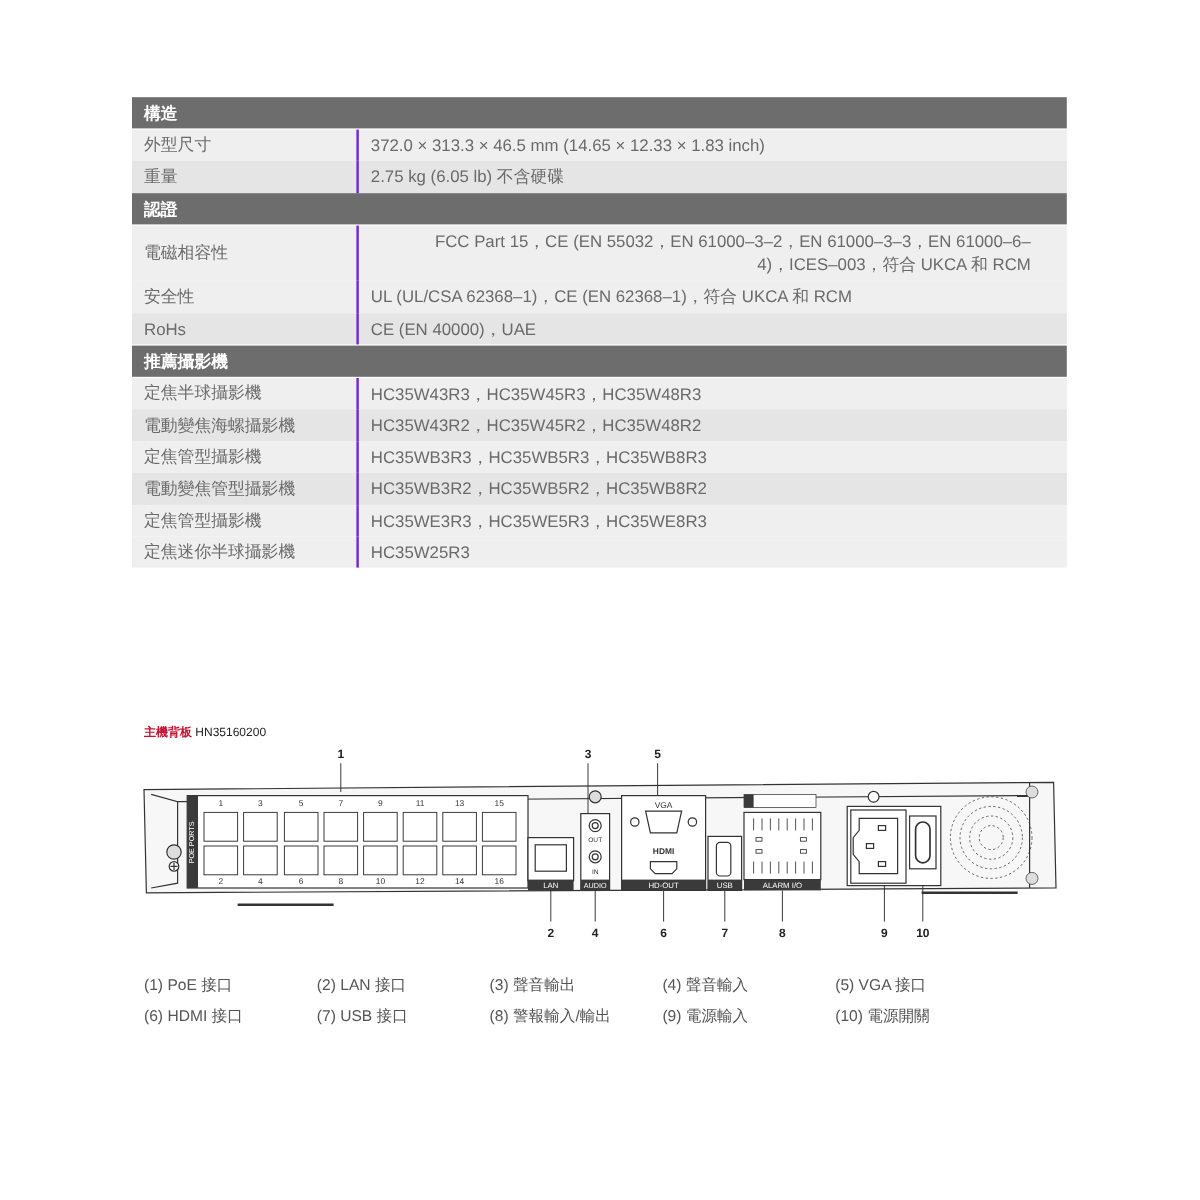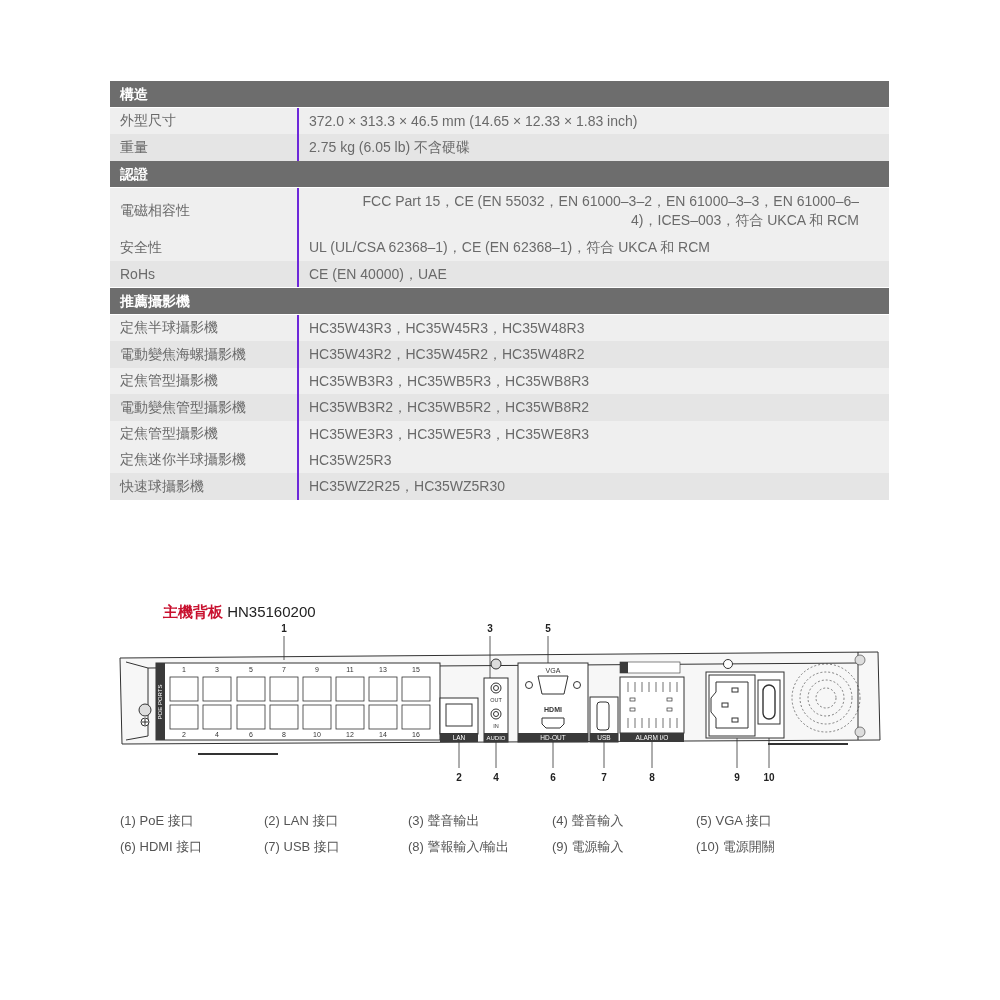--- a/index.html
+++ b/index.html
@@ -10,21 +10,21 @@
   .sec-head { height: 26px; background: #6d6d6d; color: #fff; font-weight: bold; font-size: 14px; line-height: 26px; padding-left: 10px; margin-bottom: 1px; }
   .row { display: flex; font-size: 14px; color: #6a6a6a; }
   .row.odd { background: #efefef; }
   .row.even { background: #e5e5e5; }
   .row .lbl { width: 189px; padding-left: 10px; display: flex; align-items: center; border-right: 2px solid #6d28d9; }
   .row .val { flex: 1; padding-left: 10px; display: flex; align-items: center; line-height: 19px; text-align: right; }
   .row.h26 { height: 26px; }
   .row.h27 { height: 27px; }
   .row.tall { height: 46px; gap: 32px; }
 
-  .panel-title { position: absolute; left: 120px; top: 603px; font-size: 15px; color: #222; margin-left: 43px; }
+  .panel-title { position: absolute; left: 120px; top: 603px; font-size: 10px; color: #222; }
   .panel-title .red { color: #c8102e; font-weight: bold; }
 
   .diagram { position: absolute; left: 118px; top: 620px; width: 768px; height: 170px; }
 
   .legend { position: absolute; left: 120px; top: 812px; width: 720px; font-size: 13px; color: #555; }
   .legend .lrow { display: flex; height: 26px; }
   .legend .cell { width: 155px; }
 </style>
 </head>
 <body>
@@ -71,24 +71,20 @@
     <div class="lbl">電動變焦管型攝影機</div>
     <div class="val">HC35WB3R2，HC35WB5R2，HC35WB8R2</div>
   </div>
   <div class="row odd h26">
     <div class="lbl">定焦管型攝影機</div>
     <div class="val">HC35WE3R3，HC35WE5R3，HC35WE8R3</div>
   </div>
   <div class="row odd h26">
     <div class="lbl">定焦迷你半球攝影機</div>
     <div class="val">HC35W25R3</div>
-  </div>
-  <div class="row even h27">
-    <div class="lbl">快速球攝影機</div>
-    <div class="val">HC35WZ2R25，HC35WZ5R30</div>
   </div>
 </div>
 
 <div class="panel-title">
   <span class="red">主機背板</span>
   <span>HN35160200</span>
 </div>
 
 <svg class="diagram" viewBox="0 0 768 170" xmlns="http://www.w3.org/2000/svg" font-family="Liberation Sans, DejaVu Sans, sans-serif">
 

